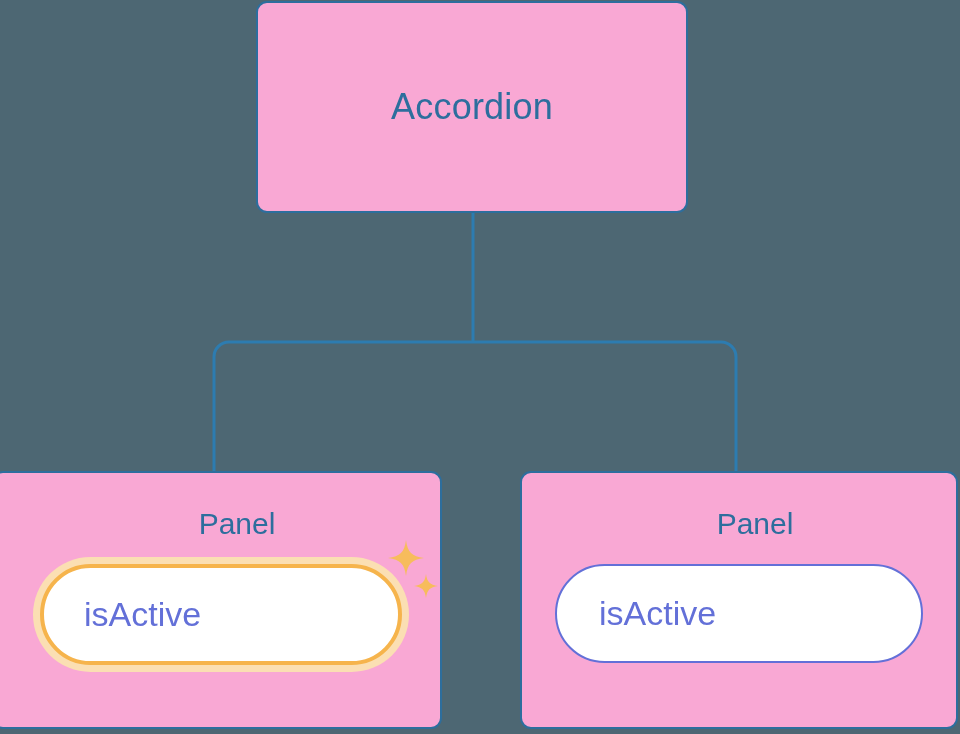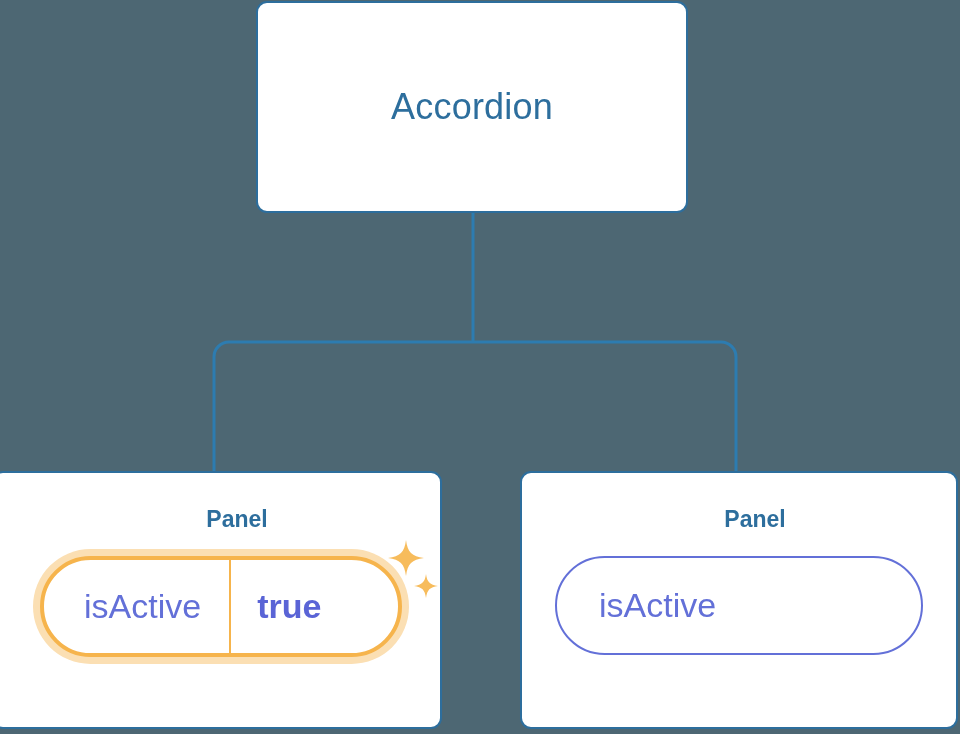--- a/index.html
+++ b/index.html
@@ -27,21 +27,21 @@
     left: 0; top: 0;
     width: 960px;
     height: 734px;
     pointer-events: none;
   }
 
   
   .node {
     position: absolute;
     box-sizing: border-box;
-    background: #ffffff;
+    background: #f9a8d4;
     border: 2.5px solid #2d6e9d;
     border-radius: 11px;
     display: flex;
     flex-direction: column;
     align-items: center;
   }
 
   .node-root {
     left: 256px;
     top: 1px;
@@ -79,22 +79,22 @@
   .panel-right .node-inner {
     width: 100%;
     display: flex;
     flex-direction: column;
     align-items: center;
   }
   .panel-left .node-inner { padding-left: 8px; }
 
   .panel-title {
     color: #2d6e9d;
-    font-size: 23px;
-    font-weight: 700;
+    font-size: 30px;
+    font-weight: 400;
     line-height: 1.1;
     white-space: nowrap;
     margin-left: 32px;
   }
 
   
   .prop-pill {
     position: relative;
     display: flex;
     align-items: stretch;
@@ -177,21 +177,20 @@
 
   <div class="node node-root">
     <div class="node-title">Accordion</div>
   </div>
 
   <div class="node node-panel panel-left">
     <div class="node-inner">
       <div class="panel-title">Panel</div>
       <div class="prop-pill pill-highlight">
         <div class="prop-key">isActive</div>
-        <div class="prop-val">true</div>
       </div>
     </div>
   </div>
 
   <svg class="sparkles" viewBox="0 0 64 70" width="64" height="70">
     <path fill="#f7bc5c" d="M22 0 C23.6 12.2 27.8 16.4 40 18 C27.8 19.6 23.6 23.8 22 36 C20.4 23.8 16.2 19.6 4 18 C16.2 16.4 20.4 12.2 22 0 Z"></path>
     <path fill="#f7bc5c" d="M42 34 C43.1 42.1 45.9 44.9 54 46 C45.9 47.1 43.1 49.9 42 58 C40.9 49.9 38.1 47.1 30 46 C38.1 44.9 40.9 42.1 42 34 Z"></path>
   </svg>
 
   <div class="node node-panel panel-right">

